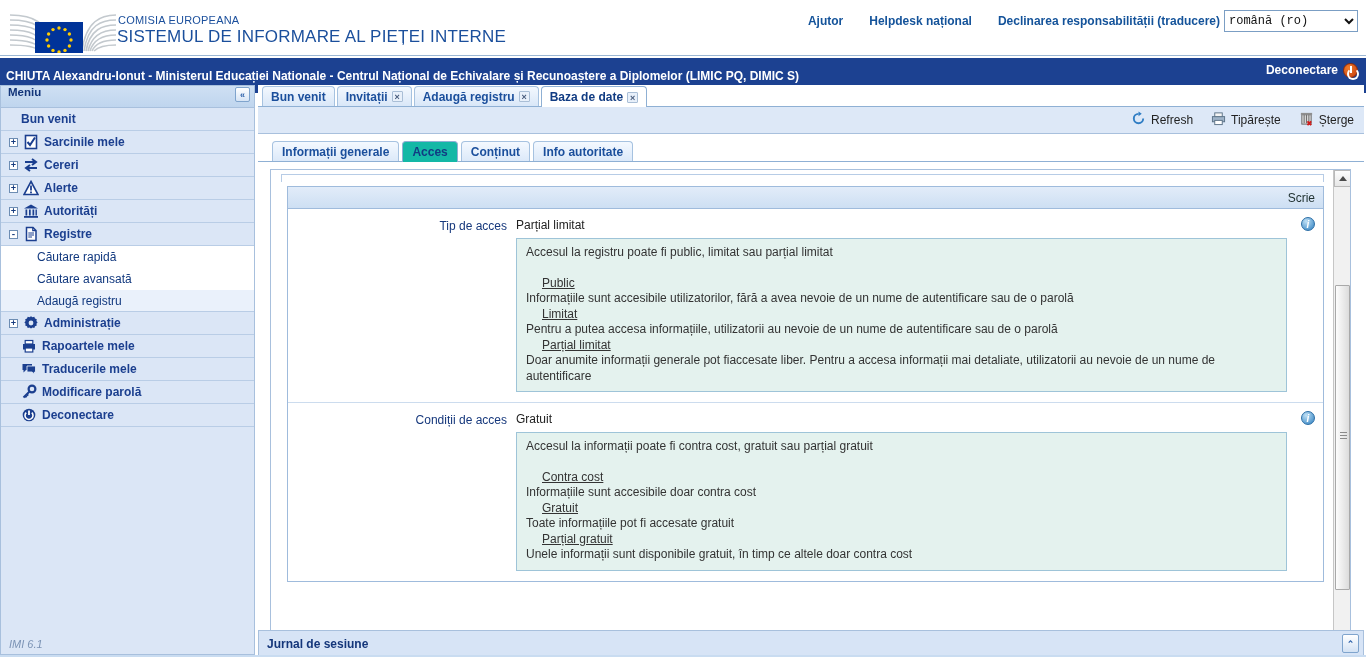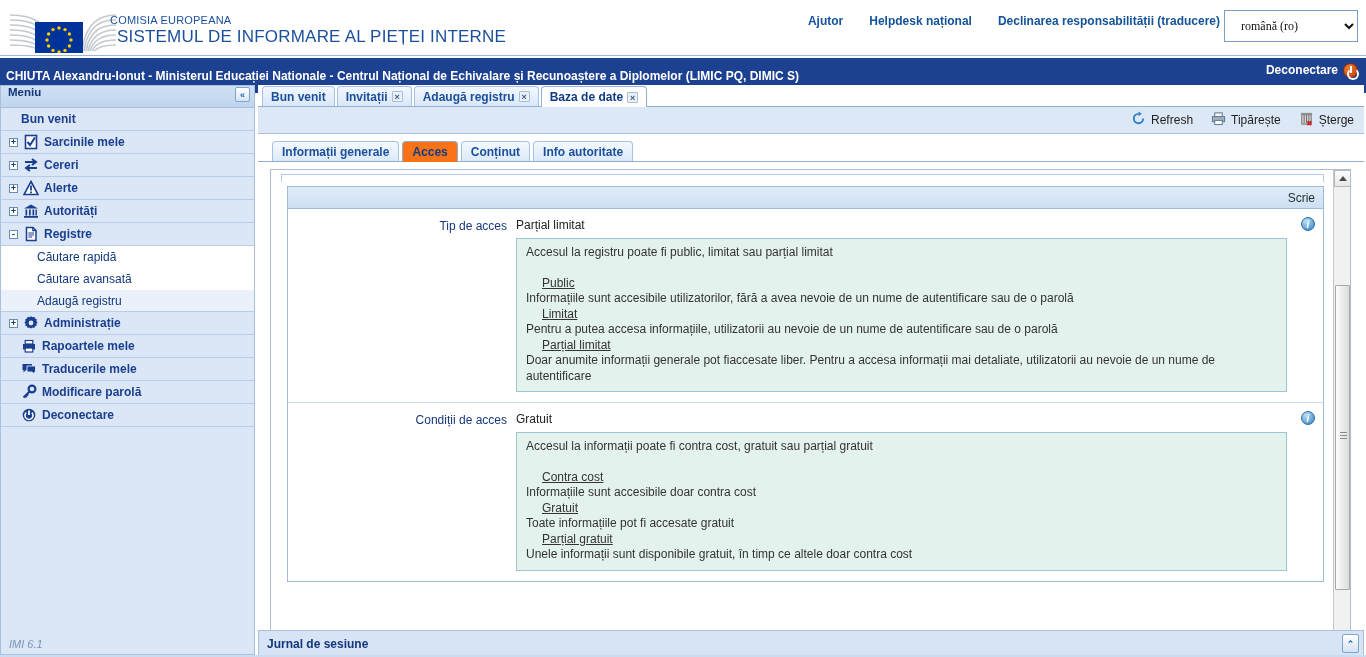--- a/index.html
+++ b/index.html
@@ -16,46 +16,46 @@
   .banner {
     position: absolute; left: 0; top: 0; width: 1366px; height: 56px;
     background: #ffffff;
     border-bottom: 1px solid #9bb7d4;
   }
   .logo-wrap {
     position: absolute; left: 8px; top: 5px; width: 110px; height: 48px;
   }
   .logo-wrap svg { display: block; }
   .org-line {
-    position: absolute; left: 110px; top: 14px;
+    position: absolute; left: 118px; top: 14px;
     color: #1b4f9c; font-size: 11px; letter-spacing: .2px;
     font-family: "Liberation Sans", sans-serif;
   }
   .sys-line {
     position: absolute; left: 117px; top: 27px;
     color: #1b4f9c; font-size: 17px; letter-spacing: .2px;
     font-family: "Liberation Sans", sans-serif;
   }
   .top-links {
     position: absolute; right: 146px; top: 14px;
     display: flex; align-items: center; gap: 26px;
   }
   .top-links a {
     color: #14539a; font-weight: bold; font-size: 12px;
     text-decoration: none; white-space: nowrap;
   }
   .lang-select {
     position: absolute; right: 8px; top: 10px;
-    width: 134px; height: 32px;
+    width: 134px; height: 22px;
     border: 1px solid #7b9ec4;
     background: #ffffff;
-    font-family: Liberation Serif, serif;
+    font-family: Liberation Mono, monospace;
     font-size: 12px;
     color: #111;
-    padding-left: 12px;
+    padding-left: 0;
   }
 
   
   .userbar {
     position: absolute; left: 0; top: 57px; width: 1366px; height: 36px;
     background: #1c4191;
     color: #ffffff;
     font-weight: bold; font-size: 12px;
     display: flex; align-items: center;
     border-top: 1px solid #ffffff;
@@ -187,21 +187,21 @@
   .subtab {
     height: 20px; padding: 0 9px;
     display: flex; align-items: center;
     border: 1px solid #a6c2e0; border-bottom: none;
     border-radius: 4px 4px 0 0;
     background: linear-gradient(#f4f9ff, #dce9f9);
     color: #1b4f9c; font-weight: bold; font-size: 12px;
     cursor: pointer; white-space: nowrap;
   }
   .subtab.active {
-    background: #f97316; color: #113c83; height: 21px;
+    background: #14b8a6; color: #113c83; height: 21px;
     margin-bottom: -1px; border-color: #8fb0d4;
   }
 
   .content-area {
     position: absolute; left: 12px; top: 84px;
     width: 1081px; height: 527px;
     border: 1px solid #a8c0dd;
     background: #ffffff;
     overflow: hidden;
   }

